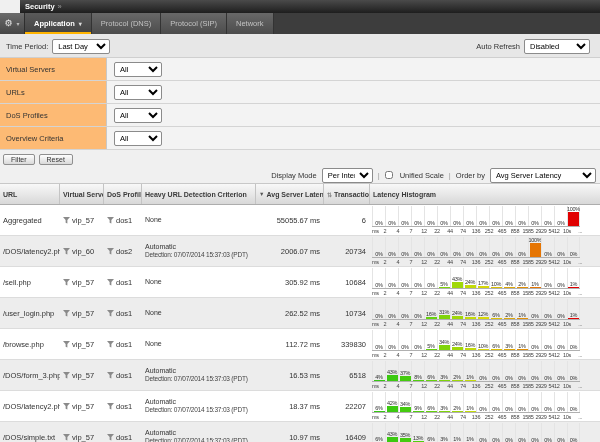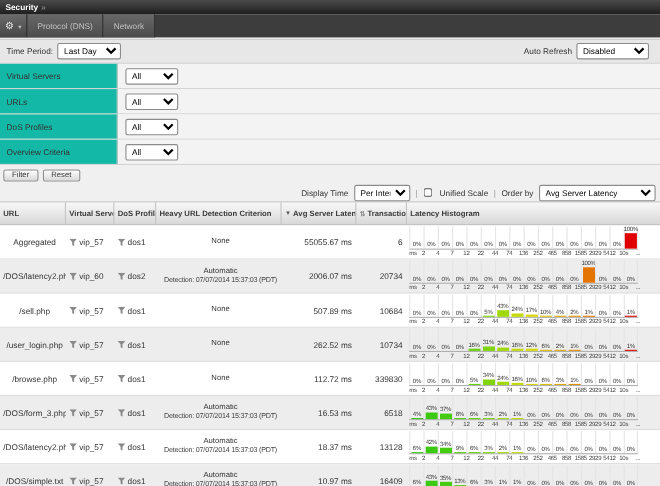--- a/index.html
+++ b/index.html
@@ -2,21 +2,21 @@
 <html><head>
 <meta charset="utf-8">
 <style>
   html,body{margin:0;padding:0;}
   body{
     width:600px;height:442px;overflow:hidden;background:#f0f0f0;
     font-family:"Liberation Sans",sans-serif;color:#333;
     -webkit-font-smoothing:antialiased;
   }
   
-  .bc-bar{height:13px;background:linear-gradient(#4a4a4a,#1e1e1e);display:flex;align-items:center;padding:0 5px;white-space:nowrap;}
+  .bc-bar{height:13px;background:linear-gradient(#4a4a4a,#1e1e1e);display:flex;align-items:center;padding:0 5px;white-space:nowrap;margin-left:20px;}
   .bc-section{color:#fff;font-weight:bold;font-size:7.5px;}
   .bc-sep{color:#9a9a9a;font-size:7.5px;margin:0 3px;}
   .bc-path{color:#fdb827;font-weight:bold;font-size:7.5px;}
   
   .tab-bar{height:21px;background:#3d3d3d;display:flex;align-items:stretch;border-bottom:2px solid #e8e8e8;}
   .gear-btn{width:24px;background:linear-gradient(#6b6b6b,#454545);border-right:1px solid #2e2e2e;display:flex;align-items:center;justify-content:center;gap:1px;cursor:pointer;}
   .gear-btn .g{color:#e8e8e8;font-size:9px;line-height:9px;}
   .gear-btn .c{color:#bbb;font-size:6px;}
   .tabs{display:flex;}
   .tab{position:relative;display:flex;align-items:center;gap:4px;padding:0 9px;font-size:7.5px;color:#c3c3c3;background:linear-gradient(#686868,#4c4c4c);border-right:1px solid #333;cursor:pointer;}
@@ -27,38 +27,38 @@
   .tp-row{height:21px;background:#e7e7e7;border-bottom:1px solid #cfcfcf;display:flex;align-items:center;padding:0 6px;}
   .tp-label{font-size:7.5px;margin-right:4px;}
   .spacer{flex:1;}
   select{font-family:"Liberation Sans",sans-serif;font-size:7.5px;height:15px;border:1px solid #8b8b8b;border-radius:2px;background:#fff;padding:0 1px;}
   .sel-tp{width:58px;}
   .sel-ar{width:66px;margin-right:4px;}
   .sel-all{width:48px;}
   .sel-dm{width:51px;}
   .sel-ob{width:106px;}
   .frow{height:22px;display:flex;border-bottom:1px solid #d4d4d4;background:#f3f3f3;}
-  .flabel{width:100px;background:#14b8a6;border-right:1px solid #c8c8c8;display:flex;align-items:center;padding-left:6px;font-size:7.5px;}
+  .flabel{width:100px;background:#fdba74;border-right:1px solid #c8c8c8;display:flex;align-items:center;padding-left:6px;font-size:7.5px;}
   .ffield{flex:1;display:flex;align-items:center;padding-left:7px;}
   .actions-row{height:15px;display:flex;align-items:center;gap:4px;padding:2px 0 0 3px;}
   .btn{font-family:"Liberation Sans",sans-serif;font-size:7px;padding:1px 7px;border:1px solid #8f8f8f;border-radius:2px;background:linear-gradient(#fefefe,#d9d9d9);color:#333;cursor:pointer;}
   .display-row{height:16px;display:flex;align-items:center;justify-content:flex-end;gap:5px;padding-right:4px;font-size:7.5px;}
   .pipe{color:#999;}
   .display-row input[type=checkbox]{width:8px;height:8px;margin:0 2px 0 0;}
   
   .thead{height:20px;display:flex;background:linear-gradient(#f8f8f8,#d8d8d8);border-top:1px solid #c8c8c8;border-bottom:1px solid #adadad;}
   .th{display:flex;align-items:center;gap:2px;padding-left:3px;border-right:1px solid #c4c4c4;font-weight:bold;font-size:7px;color:#3a3a3a;box-sizing:border-box;white-space:nowrap;overflow:hidden;}
   .th-url{width:60px;}.th-vs{width:44px;}.th-prof{width:38px;}.th-crit{width:114px;}
   .th-lat{width:68px;}.th-trans{width:46px;}.th-hist{flex:1;border-right:none;}
   .sort-ic{font-size:5.5px;color:#555;}
   .sort-both{font-size:6px;color:#888;}
   .tbody{background:#fff;}
   .trow{display:flex;height:31px;border-bottom:1px solid #dcdcdc;background:#fff;align-items:center;box-sizing:border-box;}
   .trow.even{background:#ededed;}
-  .c{box-sizing:border-box;padding-left:3px;font-size:7.5px;white-space:nowrap;overflow:hidden;text-align:center;}
+  .c{box-sizing:border-box;padding-left:3px;font-size:7.5px;white-space:nowrap;overflow:hidden;}
   .c-url{width:60px;}
   .c-vs{width:44px;display:flex;align-items:center;gap:2px;}
   .c-prof{width:38px;display:flex;align-items:center;gap:2px;}
   .c-crit{width:114px;line-height:8px;}
   .crit1{font-size:7px;}
   .crit2{font-size:6.5px;letter-spacing:-0.2px;color:#444;}
   .c-lat{width:68px;text-align:right;padding-right:4px;}
   .c-trans{width:46px;text-align:right;padding-right:4px;}
   .c-hist{flex:1;padding:0 0 0 2px;height:31px;}
   .funnel{display:inline-flex;}
@@ -79,22 +79,29 @@
   <span class="bc-section">Security</span>
   <span class="bc-sep">»</span>
 </div>
 
 <div class="tab-bar">
   <div class="gear-btn">
     <span class="g">⚙</span>
     <span class="c">▾</span>
   </div>
   <div class="tabs">
+      <div class="tab active">
+        <span>Application</span>
+        <span class="tab-caret">▾</span>
+      </div>
       <div class="tab">
         <span>Protocol (DNS)</span>
+      </div>
+      <div class="tab">
+        <span>Protocol (SIP)</span>
       </div>
       <div class="tab">
         <span>Network</span>
       </div>
     </div>
 </div>
 
 <div class="tp-row">
   <span class="tp-label">Time Period:</span>
   <select class="sel-tp"><option>Last Day</option></select>
@@ -127,21 +134,21 @@
     <select class="sel-all"><option>All</option></select>
   </div>
 </div>
 
 <div class="actions-row">
   <button class="btn">Filter</button>
   <button class="btn">Reset</button>
 </div>
 
 <div class="display-row">
-  <span>Display Time</span>
+  <span>Display Mode</span>
   <select class="sel-dm"><option>Per Interval</option></select>
   <span class="pipe">|</span>
   <input type="checkbox" style="">
   <span>Unified Scale</span>
   <span class="pipe">|</span>
   <span>Order by</span>
   <select class="sel-ob"><option>Avg Server Latency</option></select>
 </div>
 
 <div class="thead">
@@ -412,21 +419,21 @@
           <svg width="7" height="7" viewBox="0 0 8 8">
             <path d="M0 0h8L5 3.5V7.5L3 6.5V3.5Z" fill="#8a8a8a"></path>
           </svg>
         </span>
       <span class="prof-text">dos1</span>
     </div>
     <div class="c c-crit">
       <div class="crit1">None</div>
       <div class="crit2"></div>
     </div>
-    <div class="c c-lat">507.89 ms</div>
+    <div class="c c-lat">305.92 ms</div>
     <div class="c c-trans">10684</div>
     <div class="c c-hist">
         <div class="hist-bars">
           <div class="bucketrow">
             <div class="bucket">
               <div class="pct">0%</div>
               <div class="bar" style="height: 0px; background: rgb(53, 199, 18);"></div>
             </div>
             <div class="bucket">
               <div class="pct">0%</div>
@@ -865,21 +872,21 @@
             <path d="M0 0h8L5 3.5V7.5L3 6.5V3.5Z" fill="#8a8a8a"></path>
           </svg>
         </span>
       <span class="prof-text">dos1</span>
     </div>
     <div class="c c-crit">
       <div class="crit1">Automatic</div>
       <div class="crit2">Detection: 07/07/2014 15:37:03 (PDT)</div>
     </div>
     <div class="c c-lat">18.37 ms</div>
-    <div class="c c-trans">13128</div>
+    <div class="c c-trans">22207</div>
     <div class="c c-hist">
         <div class="hist-bars">
           <div class="bucketrow">
             <div class="bucket">
               <div class="pct">6%</div>
               <div class="bar" style="height: 1px; background: rgb(53, 199, 18);"></div>
             </div>
             <div class="bucket">
               <div class="pct">42%</div>
               <div class="bar" style="height: 6px; background: rgb(60, 201, 17);"></div>

